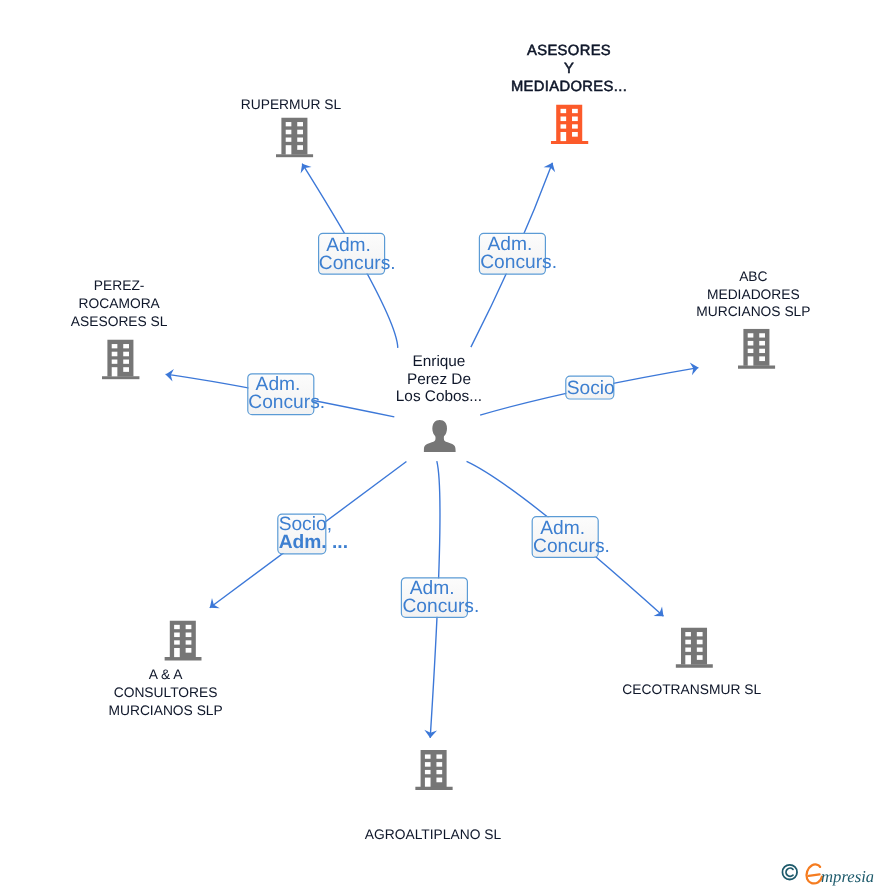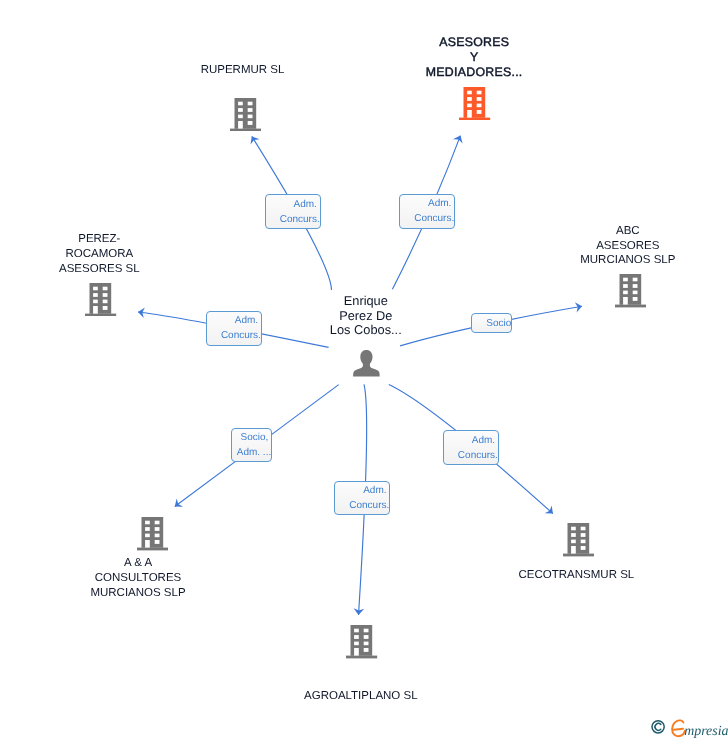--- a/index.html
+++ b/index.html
@@ -9,21 +9,21 @@
   #stage{position:relative;width:728px;height:740px;background:#ffffff;}
   #edges{position:absolute;left:0;top:0;width:728px;height:740px;}
   .node-label{position:absolute;text-align:center;color:#0f172a;font-size:11.5px;
               line-height:14.7px;white-space:pre-line;}
   .node-label.hl{font-weight:normal;font-size:12.3px;letter-spacing:0.3px;
                  -webkit-text-stroke:0.45px currentColor;}
   .node-label.center{font-size:12.8px;line-height:14.4px;}
   .ico{position:absolute;line-height:0;}
   .edge-label{position:absolute;border:1.3px solid #5b9bd5;border-radius:4px;
               background:linear-gradient(180deg,#fcfcfc 0%,#f2f2f2 100%);
-              color:#3d7fd0;font-size:10px;text-align:right;white-space:pre-line;
+              color:#3d7fd0;font-size:16px;text-align:center;white-space:pre-line;
               box-sizing:border-box;display:flex;align-items:center;justify-content:center;
               line-height:15px;}
   #logo{position:absolute;white-space:nowrap;}
 </style>
 </head>
 <body>
 
 <div id="stage">
   <svg id="edges" viewBox="0 0 728 740" xmlns="http://www.w3.org/2000/svg">
       <g>
@@ -49,21 +49,21 @@
       <g>
         <path d="M 364 384.3 Q 371.3 414 358.5 614.9" fill="none" stroke="#3c78d8" stroke-width="1.15" shape-rendering="geometricPrecision"></path>
         <path d="M 0 0 L -6.4 -5.3 L -4.3 0 L -6.4 5.3 Z" fill="#3c78d8" transform="translate(358.5,614.9) rotate(93.6)"></path>
       </g>
       <g>
         <path d="M 388.8 384.5 Q 431.5 404.4 552.9 513.6" fill="none" stroke="#3c78d8" stroke-width="1.15" shape-rendering="geometricPrecision"></path>
         <path d="M 0 0 L -6.4 -5.3 L -4.3 0 L -6.4 5.3 Z" fill="#3c78d8" transform="translate(552.9,513.6) rotate(42)"></path>
       </g>
     </svg>
   <div id="nodes">
-      <div class="node-label" style="left: 142.5px; top: 63px; width: 200px;">RUPERMUR SL</div>
+      <div class="node-label" style="left: 142.5px; top: 81px; width: 200px;">RUPERMUR SL</div>
       <div class="ico" style="left: 229.7px; top: 97.5px;"><svg width="31.2" height="33.4" viewBox="0 0 31.2 33.4">
           <g fill="#767676">
             <path d="M4.5 0 H26.2 V30.8 H4.5 Z"></path>
             <path d="M0 30.6 H31.2 V33.4 H0 Z"></path>
           </g>
           <g fill="#ffffff">
             <rect x="8.1" y="3.7" width="4.7" height="3.6"></rect>
             <rect x="17.7" y="3.7" width="4.8" height="3.6"></rect>
             <rect x="8.1" y="10.1" width="4.7" height="3.8"></rect>
             <rect x="17.7" y="10.1" width="4.8" height="3.8"></rect>
@@ -105,21 +105,21 @@
             <rect x="17.7" y="3.7" width="4.8" height="3.6"></rect>
             <rect x="8.1" y="10.1" width="4.7" height="3.8"></rect>
             <rect x="17.7" y="10.1" width="4.8" height="3.8"></rect>
             <rect x="8.1" y="16.6" width="4.7" height="3.6"></rect>
             <rect x="17.7" y="16.6" width="4.8" height="3.6"></rect>
             <rect x="8.1" y="23.0" width="4.7" height="7.6"></rect>
             <rect x="17.7" y="23.0" width="4.8" height="3.9"></rect>
           </g>
         </svg></div>
       <div class="node-label" style="left: 527.8px; top: 223.9px; width: 200px;">ABC
-ASESORES
+MEDIADORES
 MURCIANOS SLP</div>
       <div class="ico" style="left: 614.5px; top: 274.3px;"><svg width="31.2" height="33.4" viewBox="0 0 31.2 33.4">
           <g fill="#767676">
             <path d="M4.5 0 H26.2 V30.8 H4.5 Z"></path>
             <path d="M0 30.6 H31.2 V33.4 H0 Z"></path>
           </g>
           <g fill="#ffffff">
             <rect x="8.1" y="3.7" width="4.7" height="3.6"></rect>
             <rect x="17.7" y="3.7" width="4.8" height="3.6"></rect>
             <rect x="8.1" y="10.1" width="4.7" height="3.8"></rect>
@@ -189,21 +189,21 @@
       <div class="ico" style="left: 352.8px; top: 349.8px;"><svg width="27.2" height="27.2" viewBox="0 0 27.2 27.2">
           <path fill="#767676" d="M13.4 0 C9.6 0 7.3 2.7 7.3 7.0 C7.3 11.3 10.0 15.2 13.4 15.2 C16.8 15.2 19.5 11.3 19.5 7.0 C19.5 2.7 17.2 0 13.4 0 Z"></path>
           <path fill="#767676" d="M9.9 12.3 L9.9 15.6 C9.9 17.2 9.0 17.9 6.8 18.6 C3.6 19.6 1.6 20.5 0.9 21.6 C0.3 22.6 0.1 24.2 0.1 26.6 L26.7 26.6 C26.7 24.2 26.5 22.6 25.9 21.6 C25.2 20.5 23.2 19.6 20.0 18.6 C17.8 17.9 16.9 17.2 16.9 15.6 L16.9 12.3 Z"></path>
         </svg></div>
     </div>
   <div id="labels">
       <div class="edge-label" style="left: 264.7px; top: 194.4px; width: 56px; height: 35px;"><div style="width: 100%;"><div style="white-space: pre;">Adm. </div><div style="white-space: pre;">Concurs.</div></div></div>
       <div class="edge-label" style="left: 399.2px; top: 194px; width: 56px; height: 34.5px;"><div style="width: 100%;"><div style="white-space: pre;">Adm. </div><div style="white-space: pre;">Concurs.</div></div></div>
       <div class="edge-label" style="left: 205.9px; top: 311px; width: 56px; height: 34.6px;"><div style="width: 100%;"><div style="white-space: pre;">Adm. </div><div style="white-space: pre;">Concurs.</div></div></div>
       <div class="edge-label" style="left: 471.3px; top: 313px; width: 41px; height: 20.4px;"><div style="width: 100%;"><div style="white-space: pre;">Socio</div></div></div>
-      <div class="edge-label" style="left: 231.2px; top: 427.6px; width: 41px; height: 34.3px;"><div style="width: 100%;"><div style="white-space: pre;">Socio, </div><div style="white-space: pre;">Adm. ...</div></div></div>
+      <div class="edge-label" style="left: 231.2px; top: 427.6px; width: 41px; height: 34.3px;"><div style="width: 100%;"><div style="white-space: pre;">Socio, </div><div style="white-space: pre; font-weight: bold;">Adm. ...</div></div></div>
       <div class="edge-label" style="left: 334.4px; top: 481.4px; width: 55.9px; height: 34px;"><div style="width: 100%;"><div style="white-space: pre;">Adm. </div><div style="white-space: pre;">Concurs.</div></div></div>
       <div class="edge-label" style="left: 443.2px; top: 430px; width: 55.7px; height: 35px;"><div style="width: 100%;"><div style="white-space: pre;">Adm. </div><div style="white-space: pre;">Concurs.</div></div></div>
     </div>
   <div id="logo" style="left: 651px; top: 719px;"><svg width="77" height="22" viewBox="0 0 77 22">
         <g>
           <circle cx="7.1" cy="7.8" r="6.1" fill="none" stroke="#1d5a6b" stroke-width="1.5"></circle>
           <path d="M9.8 5.4 A3.4 3.4 0 1 0 9.8 10.3" fill="none" stroke="#1d5a6b" stroke-width="1.5" stroke-linecap="round"></path>
         </g>
         <g fill="none" stroke="#f57c20" stroke-width="1.9" stroke-linecap="round">
           <path d="M32.4 3.4 C31.3 1.3 28.0 0.6 25.4 2.3 C22.0 4.4 20.1 9.4 21.6 13.4 C22.9 16.9 27.2 18.2 30.5 16.4 C32.6 15.2 33.7 13.2 33.9 11.6"></path>

